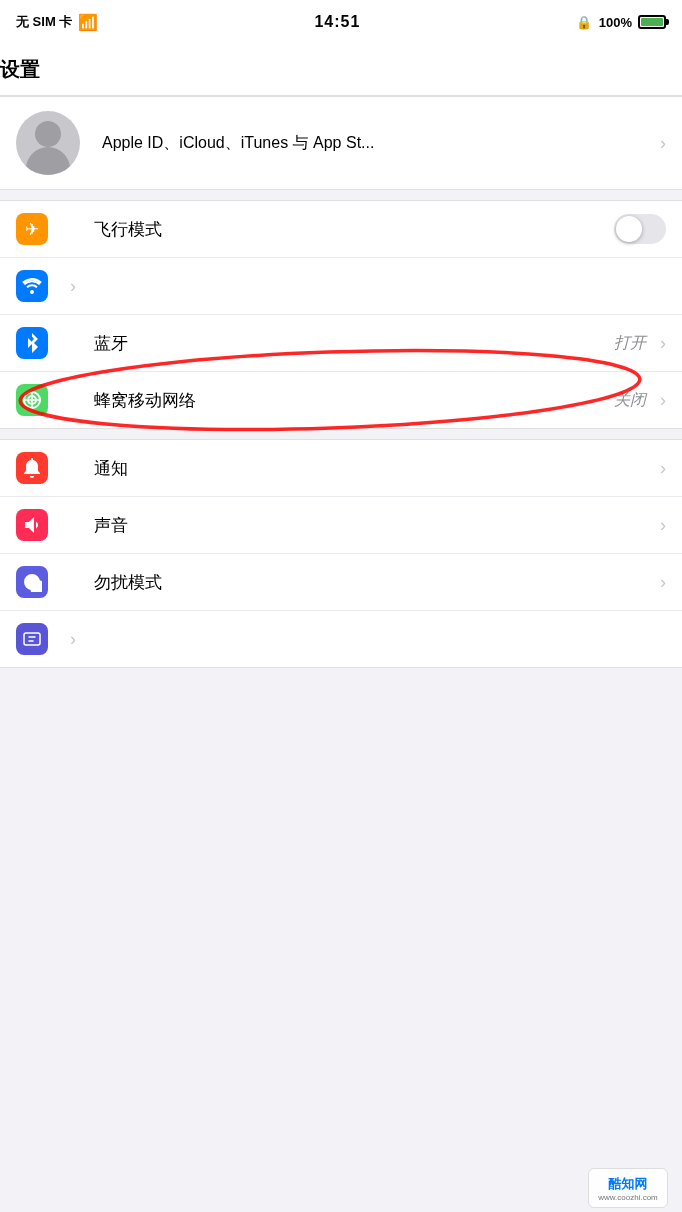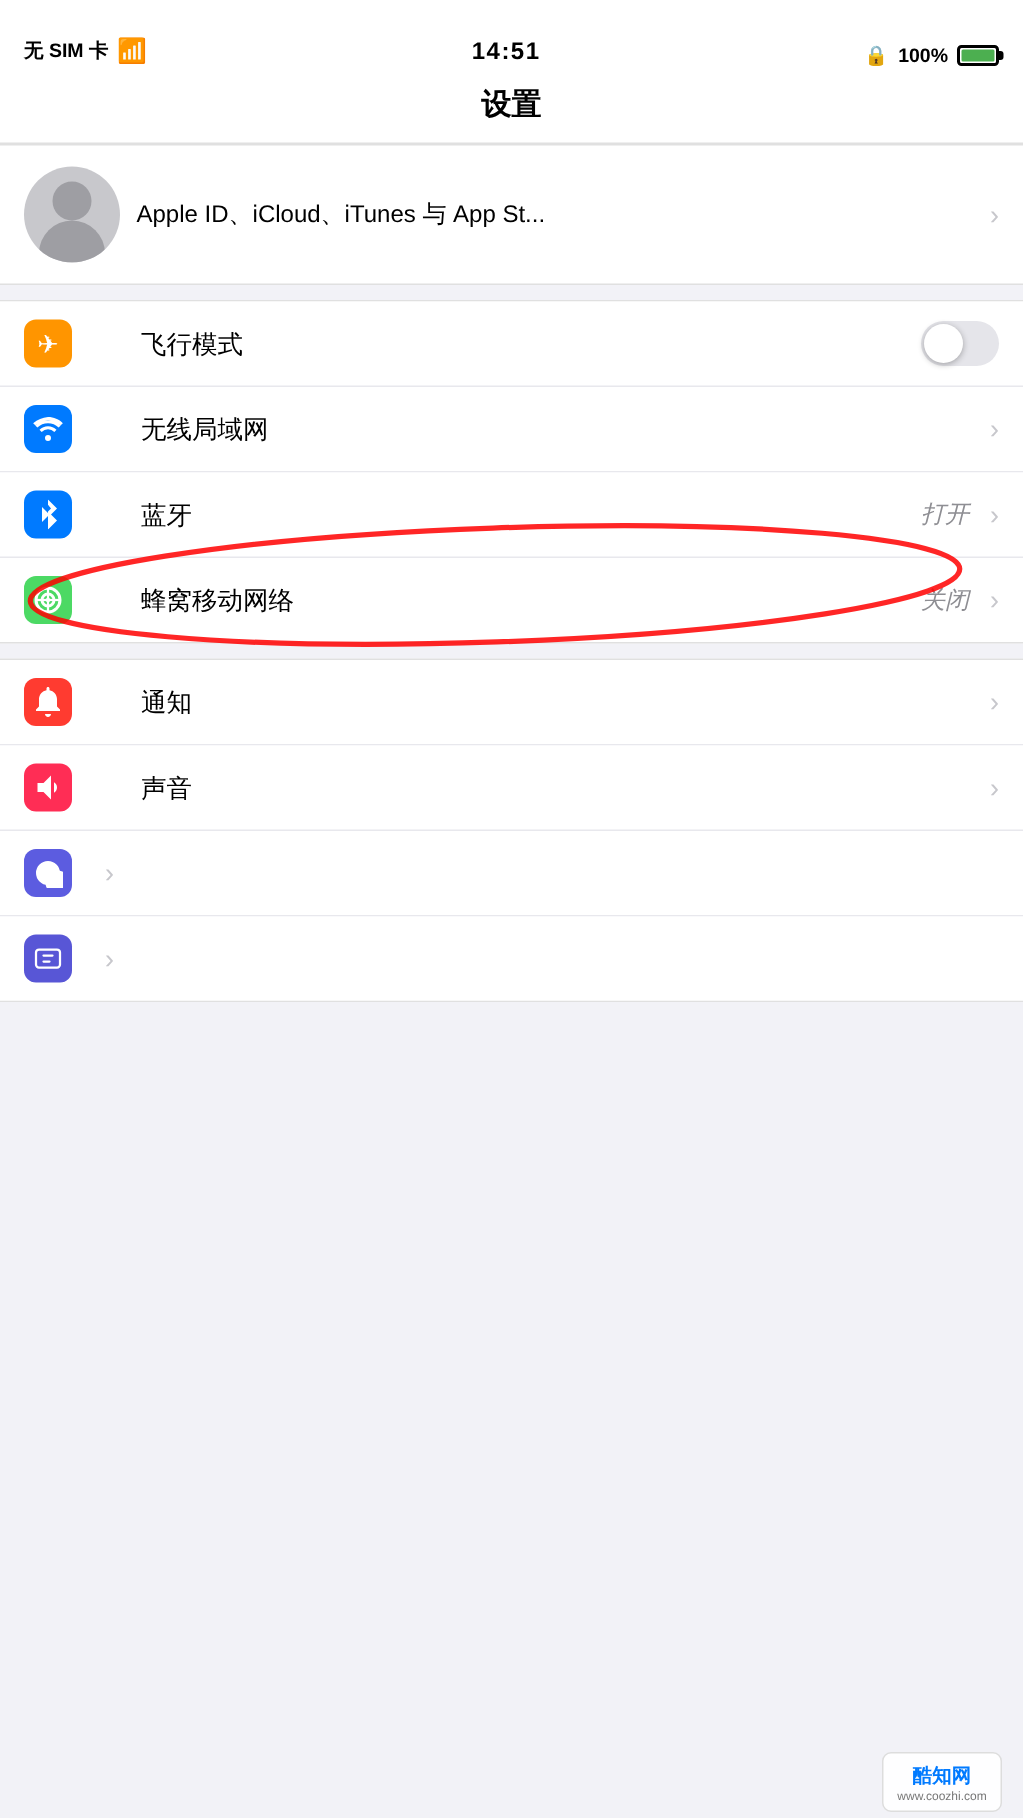--- a/index.html
+++ b/index.html
@@ -11,21 +11,21 @@
       overflow: hidden;
       position: relative;
     }
 
     
     .status-bar {
       width: 100%;
       height: 44px;
       background: #fff;
       display: flex;
-      align-items: flex-end;
+      align-items: center;
       justify-content: space-between;
       padding: 0 16px;
       font-size: 15px;
       font-weight: 500;
       color: #000;
     }
     .status-left {
       display: flex;
       align-items: center;
       gap: 6px;
@@ -77,21 +77,21 @@
       border-radius: 1px;
     }
 
     
     .nav-bar {
       width: 100%;
       height: 52px;
       background: #fff;
       display: flex;
       align-items: center;
-      justify-content: center;
+      justify-content: flex-start;
       border-bottom: 1px solid #e0e0e0;
     }
     .nav-title {
       font-size: 20px;
       font-weight: 600;
       color: #000;
     }
 
     
     .settings-section {
@@ -143,21 +143,21 @@
       height: 28px;
       border-radius: 22px 22px 0 0;
       background: #9e9ea3;
       position: absolute;
       bottom: 0;
       left: 50%;
       transform: translateX(-50%);
     }
     .profile-info {
       flex: 1;
-      margin-left: 11px;
+      margin-left: 22px;
     }
     .profile-text {
       font-size: 16px;
       color: #000;
     }
     .chevron {
       color: #c7c7cc;
       font-size: 18px;
       margin-left: 8px;
     }
@@ -307,21 +307,20 @@
       <div class="toggle-thumb"></div>
     </div>
   </div>
 
   <div class="settings-row">
     <div class="row-icon bg-blue">
       <svg width="20" height="16" viewBox="0 0 20 16" fill="white">
         <path d="M10 12a2 2 0 1 1 0 4 2 2 0 0 1 0-4zm-5.66-3.5a8 8 0 0 1 11.32 0l-1.42 1.42a6 6 0 0 0-8.48 0L4.34 8.5zm-2.83-2.83a12 12 0 0 1 16.98 0l-1.42 1.41a10 10 0 0 0-14.14 0L1.51 5.67zM10 0c3.87 0 7.36 1.57 9.9 4.1l-1.42 1.42A14 14 0 0 0 10 2a14 14 0 0 0-8.48 3.52L.1 4.1A17.94 17.94 0 0 1 10 0z"></path>
       </svg>
     </div>
-    <span class="row-label">无线局域网</span>
     <span class="chevron">›</span>
   </div>
 
   <div class="settings-row">
     <div class="row-icon bg-blue">
       <svg width="14" height="20" viewBox="0 0 14 20" fill="white">
         <path d="M7 0L13 6l-4 4 4 4-6 6V11L3 15V5l4 4V0zm0 3.5v4.5l2-2-2-2.5zm0 9l2 2-2 2v-4z"></path>
       </svg>
     </div>
     <span class="row-label">蓝牙</span>
@@ -368,20 +367,21 @@
     <span class="chevron">›</span>
   </div>
 
   <div class="settings-row">
     <div class="row-icon" style="background:#5c5ce0;">
       <svg width="20" height="20" viewBox="0 0 20 20" fill="white">
         <path d="M10 2a8 8 0 1 0 0 16A8 8 0 0 0 10 2zm1 5H9v2H7v2h2v2h2v-2h2V9h-2V7z"></path>
         <path d="M17 8.3A8 8 0 0 1 8.3 17 8 8 0 1 0 17 8.3z"></path>
       </svg>
     </div>
+    <span class="row-label">勿扰模式</span>
     <span class="chevron">›</span>
   </div>
 
   <div class="settings-row">
     <div class="row-icon" style="background:#5856d6;">
       <svg width="20" height="20" viewBox="0 0 20 20" fill="white">
         <rect x="2" y="4" width="16" height="12" rx="2" fill="none" stroke="white" stroke-width="1.5"></rect>
         <path d="M7 8h6M7 12h4" stroke="white" stroke-width="1.5" stroke-linecap="round"></path>
       </svg>
     </div>

